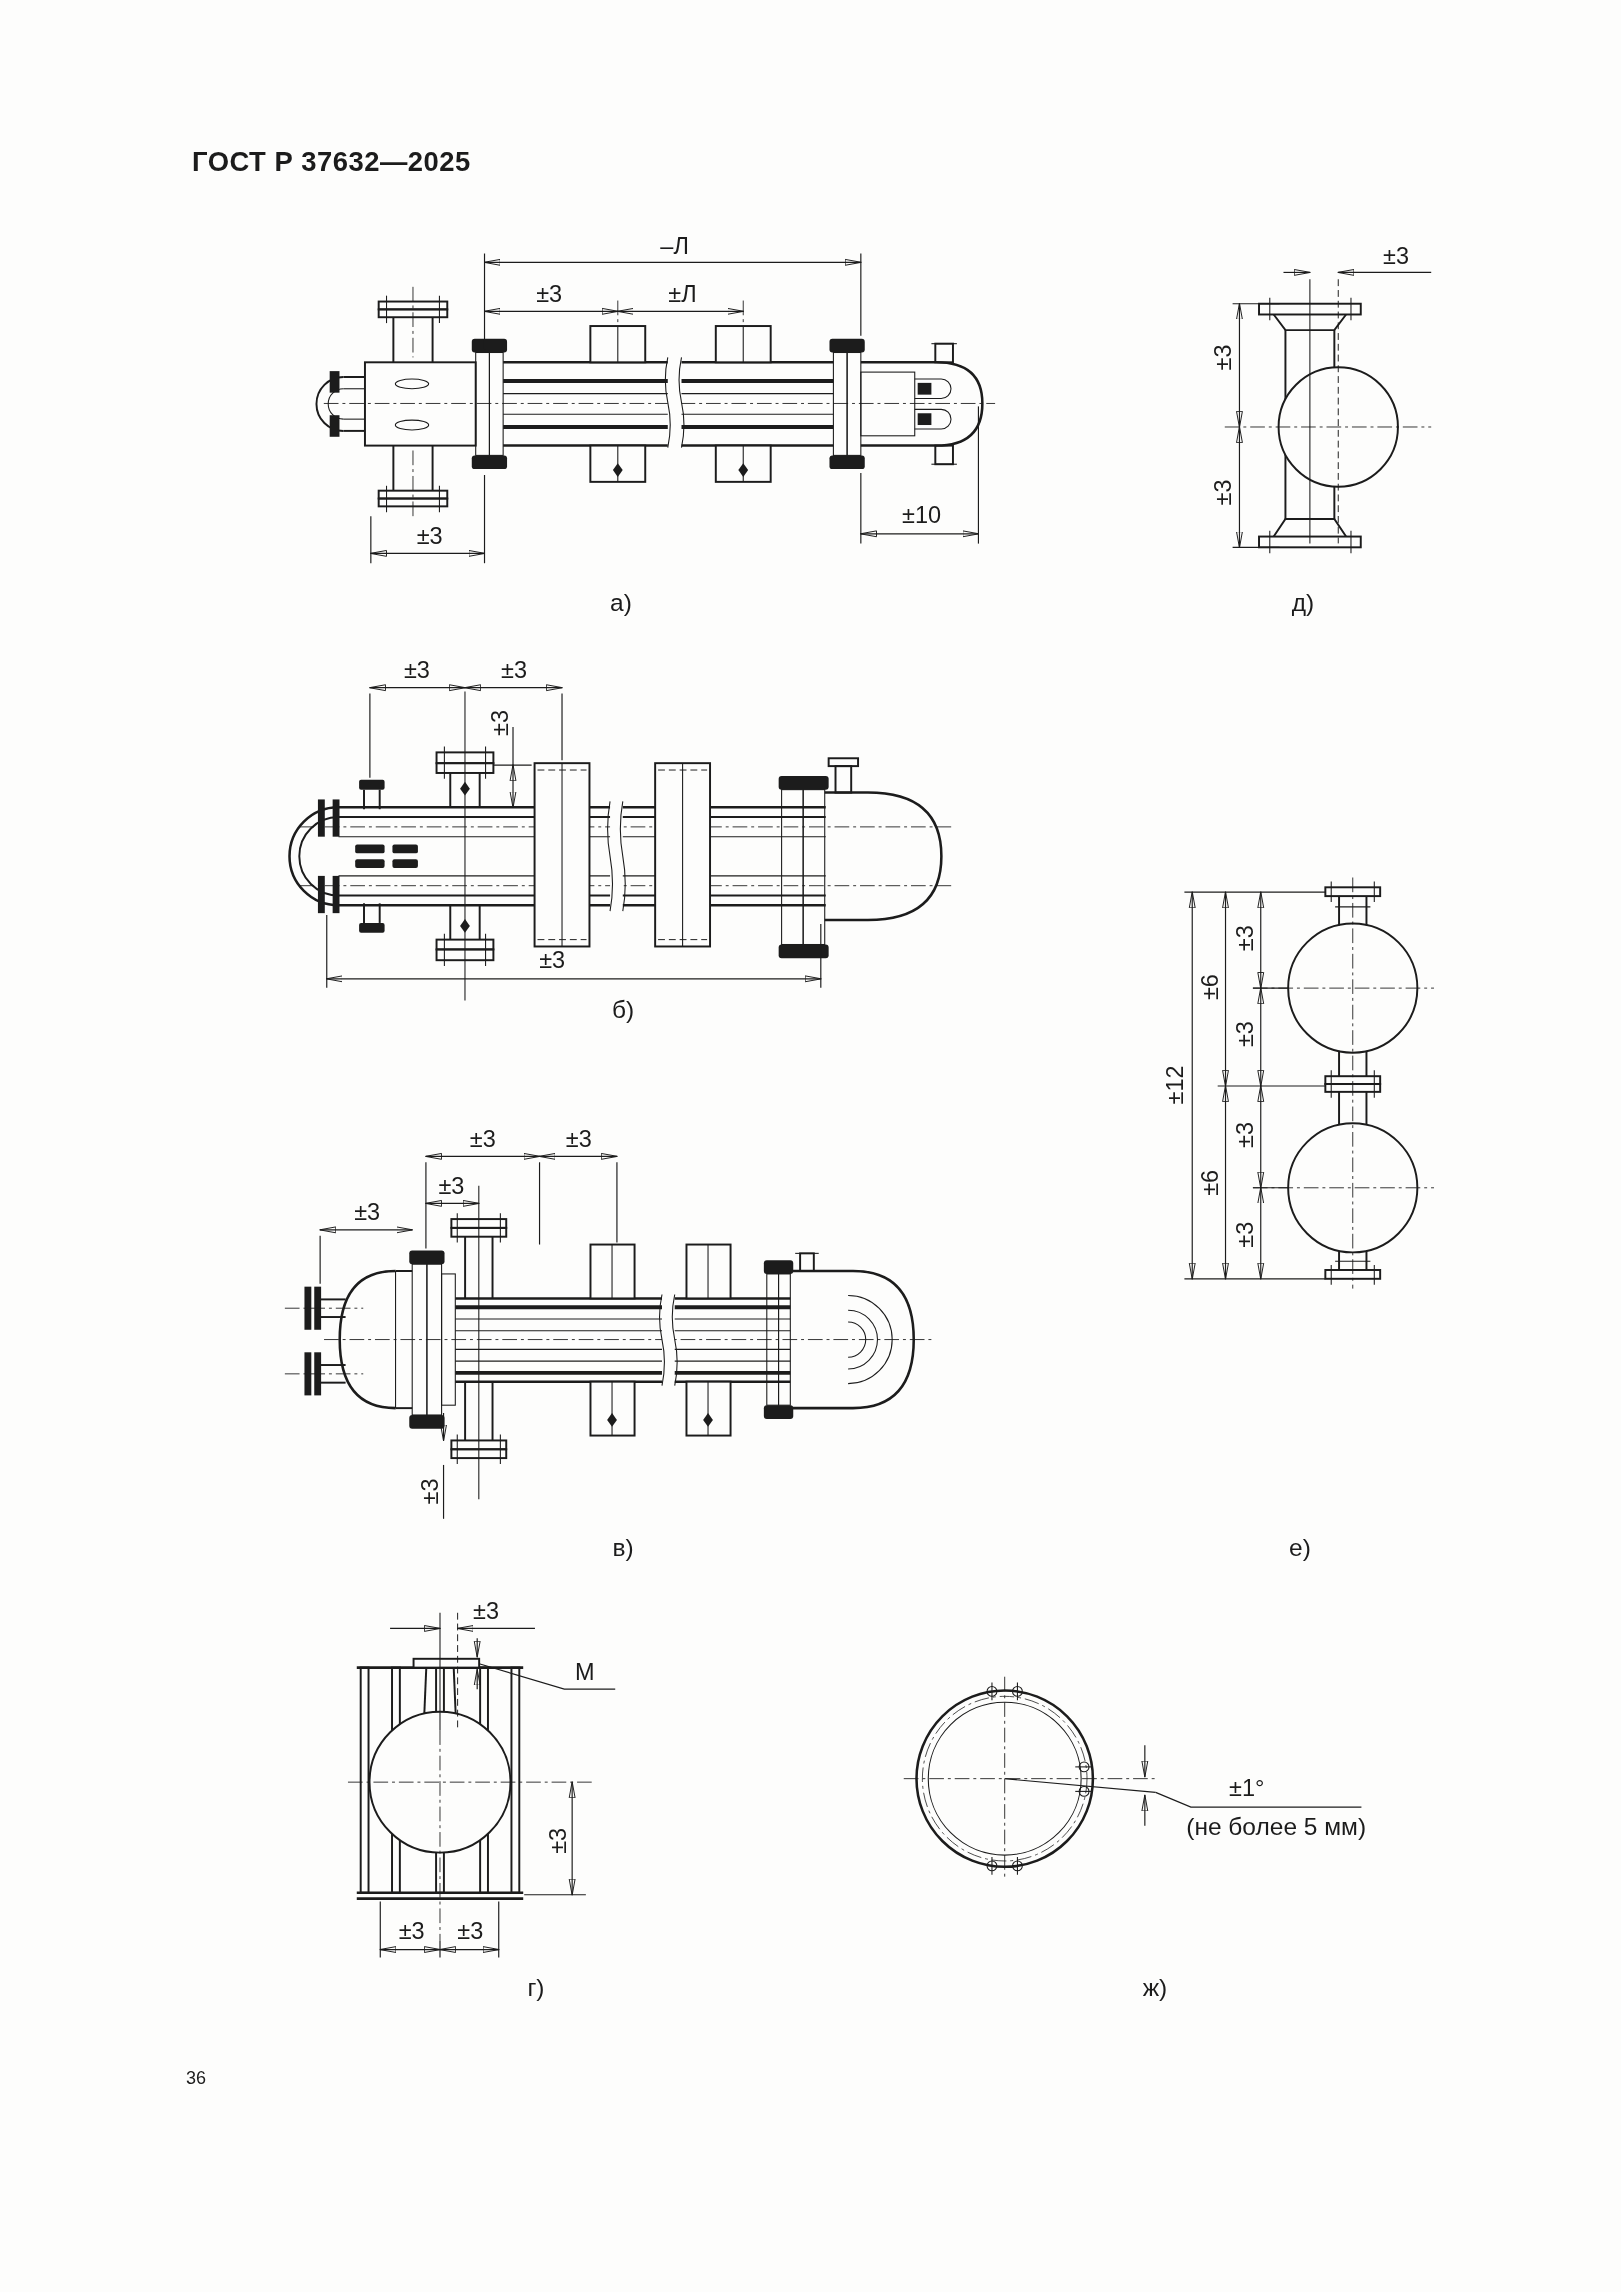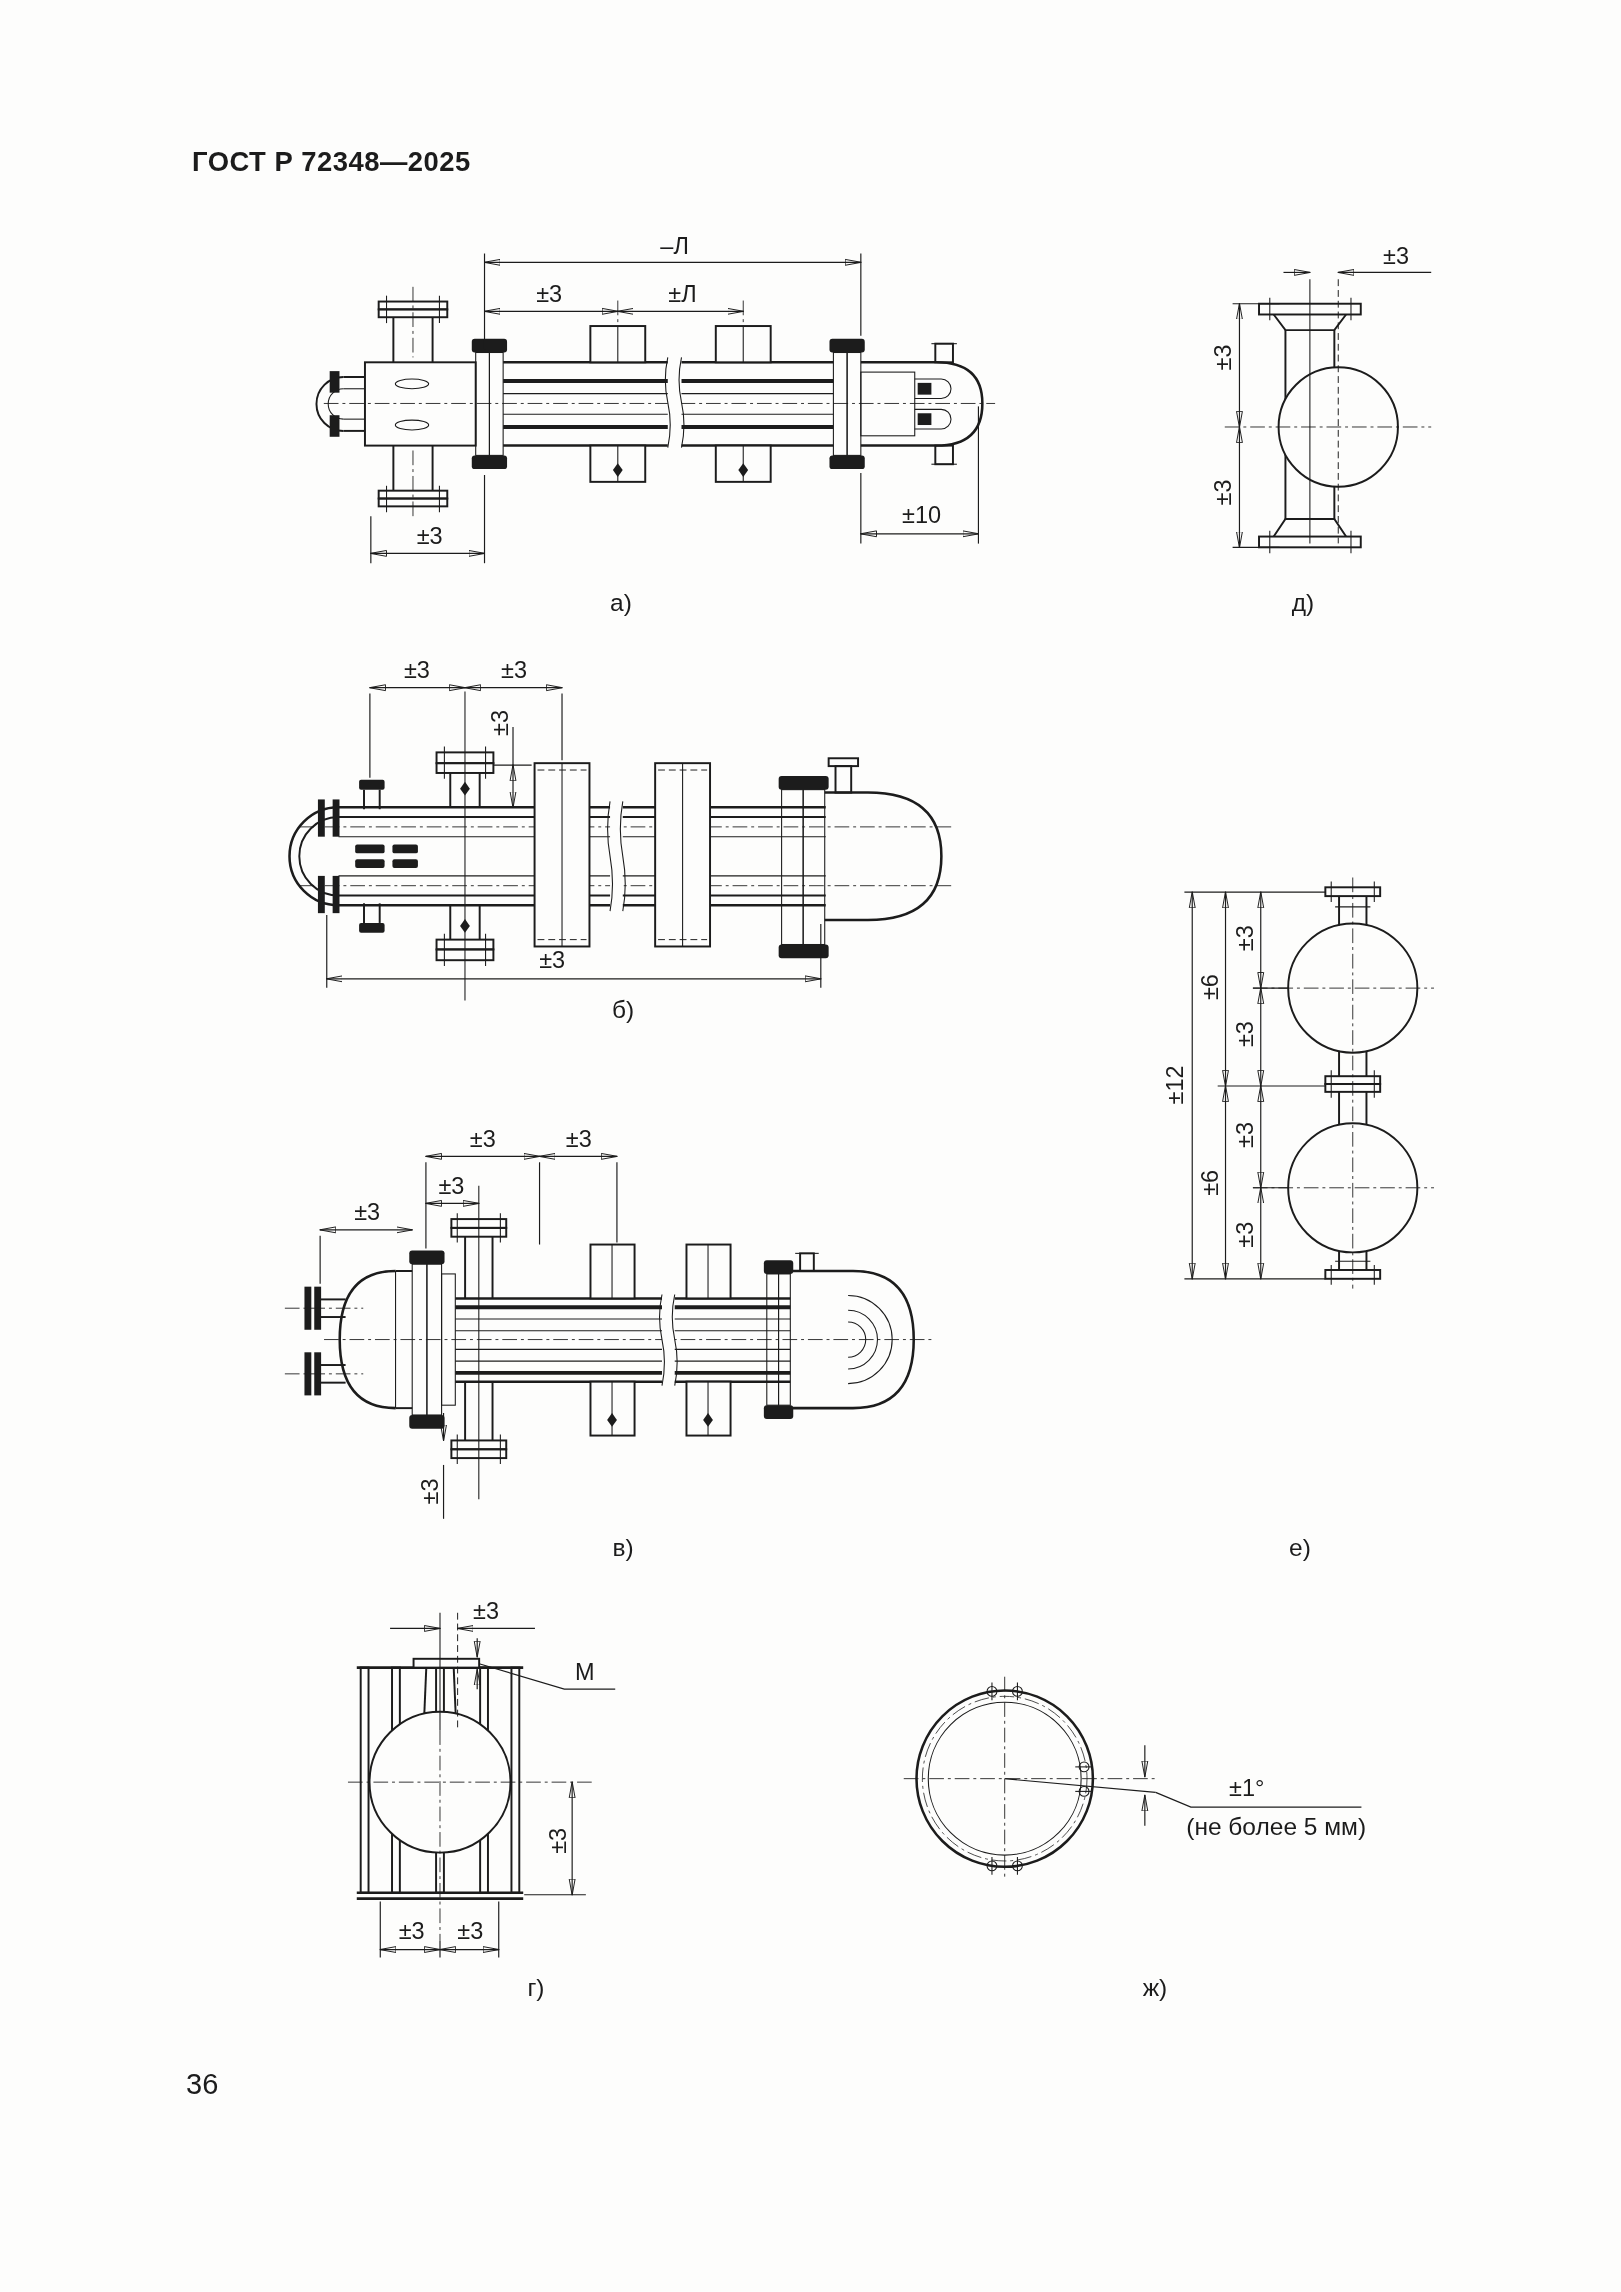--- a/index.html
+++ b/index.html
@@ -1,19 +1,19 @@
 <!DOCTYPE html>
 <html><head>
 <meta charset="utf-8">
 <style>
   html,body{margin:0;padding:0;background:#888;}
   #page{position:relative;width:1621px;height:2293px;background:#fdfdfc;margin:0 auto;
         font-family:"Liberation Sans",sans-serif;color:#1c1c1c;overflow:hidden;}
   .hdr{position:absolute;left:192px;top:146px;font-size:27.4px;font-weight:bold;letter-spacing:0.5px;}
-  .pagenum{position:absolute;left:186px;top:2068px;font-size:29px;}
+  .pagenum{position:absolute;left:186px;top:2068px;font-size:18px;}
   .caption{position:absolute;left:370px;top:2035px;font-size:24.5px;white-space:nowrap;}
   .sub{position:absolute;width:78px;text-align:center;font-size:24.5px;}
   svg{position:absolute;overflow:visible;}
   svg line,svg path,svg rect,svg circle,svg ellipse,svg polyline{stroke:#1c1c1c;fill:none;}
   .ol{stroke-width:2px;}
   .o3{stroke-width:2.6px;}
   .th{stroke-width:1.1px;}
   .bd{stroke-width:4px;}
   .dim{stroke-width:1.2px;}
   .cl{stroke-width:0.9px;stroke-dasharray:15 4 3 4;}
@@ -35,21 +35,21 @@
       </marker>
       <marker id="as" markerWidth="17" markerHeight="8" refX="16" refY="4" orient="auto-start-reverse" markerUnits="userSpaceOnUse">
         <path d="M0,1 L16.5,4 L0,7 Z" fill="#1c1c1c" stroke="none"></path>
       </marker>
       <pattern id="hat" width="7" height="7" patternUnits="userSpaceOnUse" patternTransform="rotate(45)">
         <line x1="0" y1="0" x2="0" y2="7" stroke="#1c1c1c" stroke-width="1.6"></line>
       </pattern>
     </defs>
   </svg>
 
-  <div class="hdr">ГОСТ Р 72348—2025</div>
+  <div class="hdr">ГОСТ Р 37632—2025</div>
 
   <svg style="left:255px;top:230px" width="755" height="392" viewBox="0 0 770 400">
     <g>
 
       <path class="ol" d="M90,150 A27,27 0 0 0 90,205"></path>
       <path class="th" d="M90,162 A15,15 0 0 0 90,193"></path>
       <line class="ol" x1="90" y1="150" x2="112" y2="150"></line>
       <line class="ol" x1="90" y1="205" x2="112" y2="205"></line>
       <line class="th" x1="90" y1="162" x2="112" y2="162"></line>
       <line class="th" x1="90" y1="193" x2="112" y2="193"></line>

